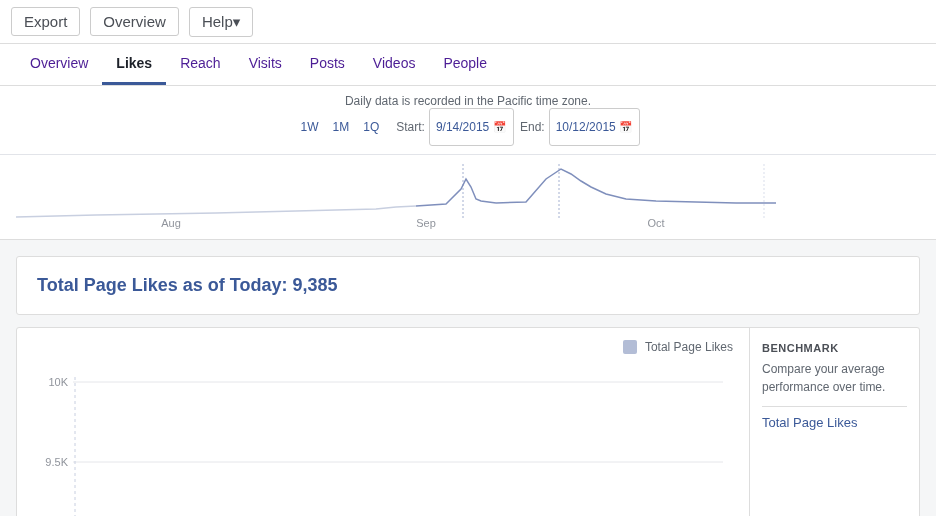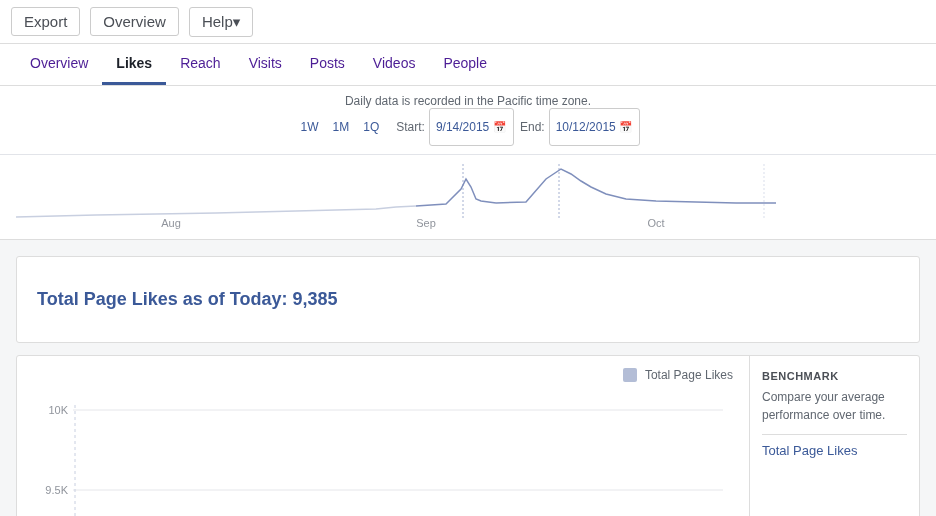--- a/index.html
+++ b/index.html
@@ -80,21 +80,21 @@
     .cal-icon { font-size: 11px; color: #3b5998; }
 
     
     .main-content { background: #f5f6f7; padding: 16px; }
 
     
     .total-likes-card {
       background: #fff;
       border: 1px solid #ddd;
       border-radius: 3px;
-      padding: 32px 20px;
+      padding: 18px 20px;
       margin-bottom: 12px;
     }
     .total-likes-text { font-size: 18px; color: #1d2129; }
     .total-likes-text span { color: #3b5998; font-weight: bold; }
 
     
     .chart-card {
       background: #fff;
       border: 1px solid #ddd;
       border-radius: 3px;

